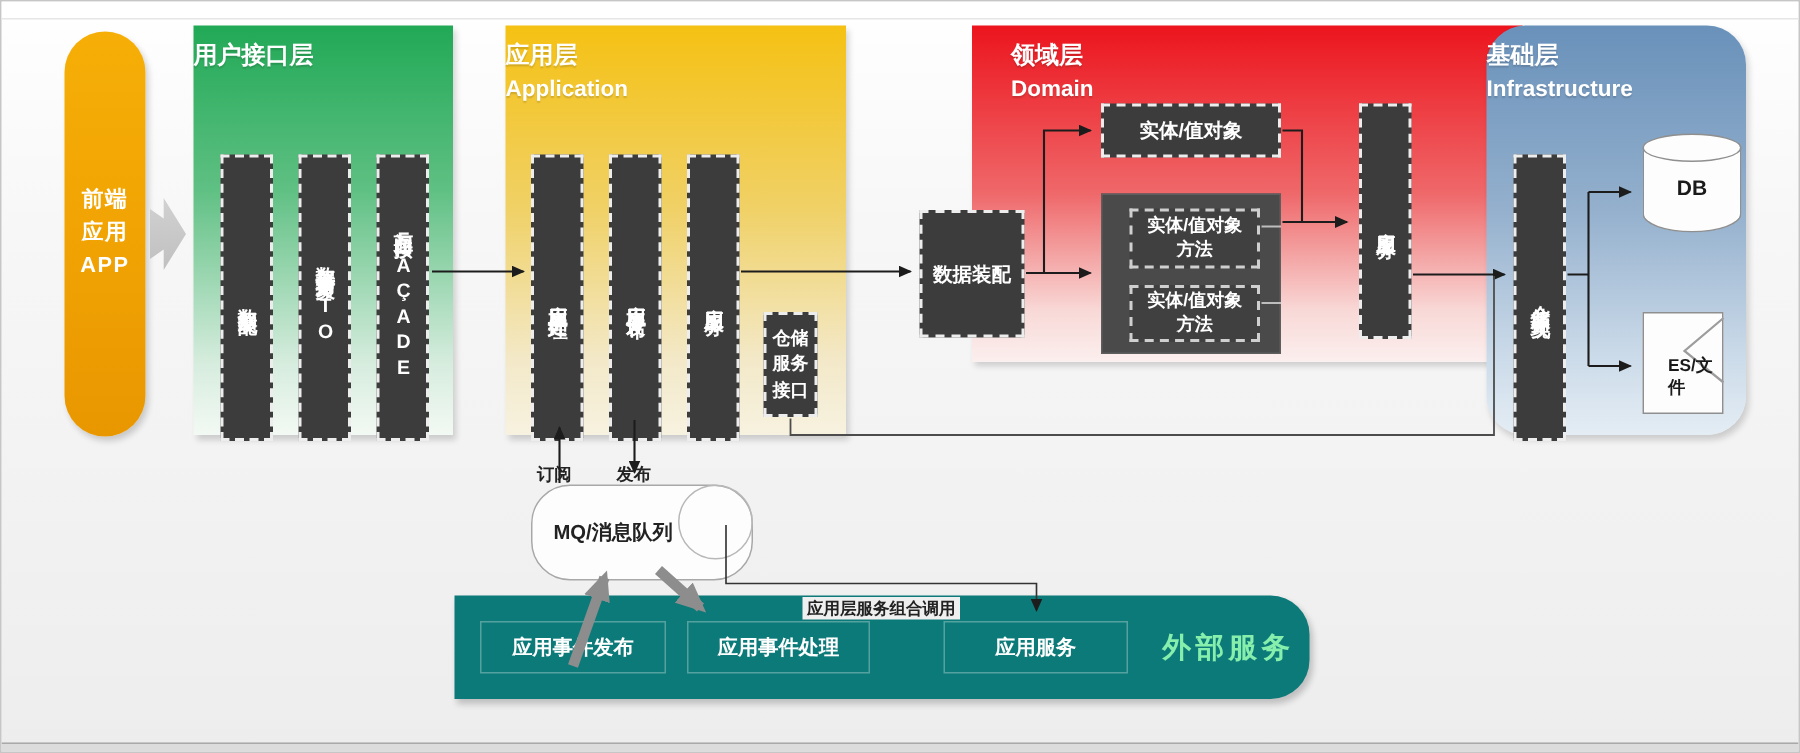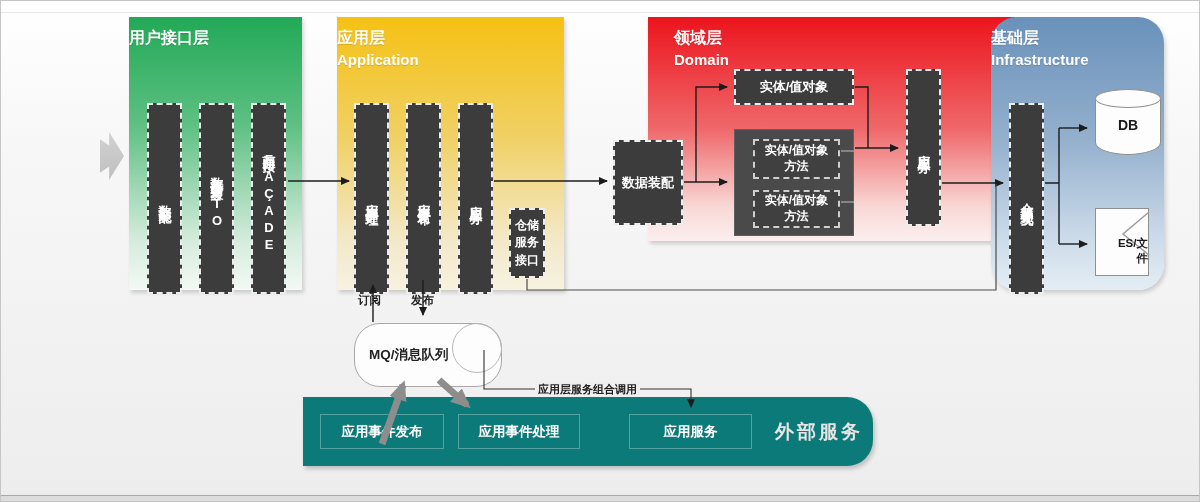--- a/index.html
+++ b/index.html
@@ -66,53 +66,56 @@
     background:#fdfdfd; border:1px solid #8f8f8f; border-top:none;
     border-radius:0 0 50% 50% / 0 0 22% 22%; }
   #db-cylinder .cyl-top { position:absolute; left:0; right:0; top:0; height:19px;
     background:#fdfdfd; border:1px solid #8f8f8f; border-radius:50%; }
   #db-cylinder .cyl-label { position:absolute; left:0; right:0; top:28px; text-align:center;
     font-weight:bold; font-size:14px; color:#1a1a1a; }
 
   
   #es-shape { position:absolute; left:1094px; top:207px; width:54px; height:68px;
     background:#fdfdfd; border:1px solid #8f8f8f; z-index:3; }
-  #es-shape .es-label { position:absolute; left:16px; right:0; top:27px; text-align:right;
+  #es-shape .es-label { position:absolute; left:16px; right:0; top:27px; text-align:left;
     font-weight:bold; font-size:11.5px; color:#1a1a1a; }
 
   
   #mq-cylinder { position:absolute; left:353px; top:322px; width:148px; height:64px; z-index:3; }
   #mq-cylinder .mq-body { position:absolute; inset:0; background:#fdfdfd;
     border:1px solid #a8a8a8; border-radius:26px; }
   #mq-cylinder .mq-cap { position:absolute; right:0; top:0; width:50px; height:50px;
     border:1px solid #b8b8b8; border-radius:50%; }
   #mq-cylinder .mq-label { position:absolute; left:15px; top:0; bottom:0;
     display:flex; align-items:center; font-weight:bold; font-size:13.5px; color:#222; }
 
   #external-panel { position:absolute; left:302px; top:396px; width:570px; height:69px;
     background:#0c7a79; border-radius:0 26px 26px 0; z-index:2;
     box-shadow:2px 3px 4px rgba(0,0,0,.2); }
   .ext-btn { position:absolute; top:17px; height:35px; border:1px solid #54a19f;
     color:#fff; font-weight:bold; font-size:13.5px;
     display:flex; align-items:center; justify-content:center; }
   #ext-title { position:absolute; left:472px; top:0; bottom:0; display:flex; align-items:center;
-    color:#e5e5e5; font-weight:bold; font-size:19px; letter-spacing:3px; }
-
-  .tiny-label { position:absolute; font-weight:bold; font-size:11.5px; color:#222; z-index:7; }
+    color:#86efac; font-weight:bold; font-size:19px; letter-spacing:3px; }
+
+  .tiny-label { position:absolute; font-weight:bold; font-size:11.5px; color:#222; z-index:7;margin-top:16px; }
   #compose-label { background:#efefef; padding:0 3px; font-size:11px;text-align:center; }
 
   #wires { position:absolute; left:0; top:0; z-index:6; pointer-events:none; }
 </style>
 </head>
 <body>
 
 <div id="canvas">
   <div class="top-strip"></div>
   <div class="bottom-strip"></div>
 
+  <div id="frontend-pill">前端
+应用
+APP</div>
   <div id="flow-arrow"></div>
 
   <div class="panel" id="panel-interfaces">
     <div class="panel-title">
       <span class="zh">用户接口层</span>
     </div>
     <div class="vbar" style="left:18px;">数据装配</div>
     <div class="vbar" style="left:70px;">数据传输对象DTO</div>
     <div class="vbar" style="left:122px;">门面接口FAÇADE</div>
   </div>

